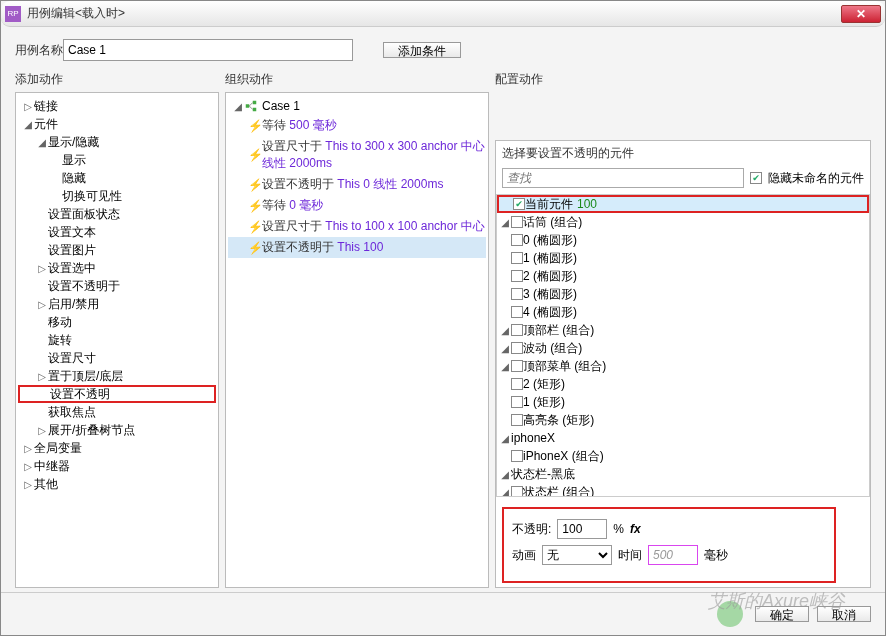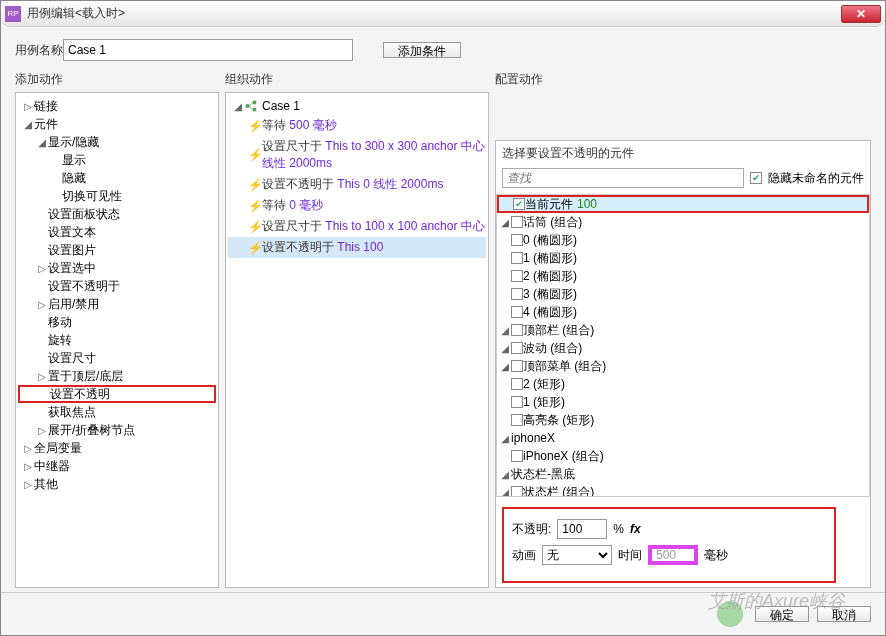--- a/index.html
+++ b/index.html
@@ -33,21 +33,21 @@
 .searchrow input { flex:1; height:20px; border:1px solid #aaa; padding:0 4px; color:#aaa; font-style:italic; }
 .cb { width:12px;height:12px; border:1px solid #888; background:#fff; display:inline-flex;align-items:center;justify-content:center;font-size:9px;color:#2a6; }
 .wlist { border:1px solid #ccc; height:320px; overflow:auto; }
 .wrow { display:flex; align-items:center; height:18px; padding:0 2px; white-space:nowrap; }
 .wrow.hl { background:#d5ecfb; }
 .g2 { color:#1a8a1a; margin-left:4px; }
 .opac-area { border:2px solid #d22; margin:10px 34px 4px 6px; padding:10px 8px; background:#fff; }
 .opac-area .row { display:flex; align-items:center; gap:6px; margin-bottom:6px; }
 .opac-area input.num { width:50px; height:20px; border:1px solid #999; padding:0 4px; }
 .opac-area select { width:70px; height:20px; border:1px solid #999; background:#fff; }
-.opac-area input.time { width:50px; height:20px; border:4px solid #d946ef; padding:0 4px; color:#999; }
+.opac-area input.time { width:50px; height:20px; border:1px solid #d946ef; padding:0 4px; color:#999;font-style:italic; }
 .fx { font-style:italic; font-weight:bold; cursor:pointer; }
 .footer { display:flex; justify-content:flex-end; align-items:center; gap:8px; padding:8px 14px; border-top:1px solid #ccc; background:#f4f4f4; position:relative; }
 .wm { position:absolute; right:40px; bottom:22px; font-size:18px; color:#999; font-style:italic; pointer-events:none; opacity:.6; }
 .wmicon { width:26px;height:26px;border-radius:50%;background:#5b5;display:inline-block;vertical-align:middle;margin-right:4px;opacity:.5; }
 </style>
 </head>
 <body>
 
 <div class="dialog">
   <div class="titlebar">

